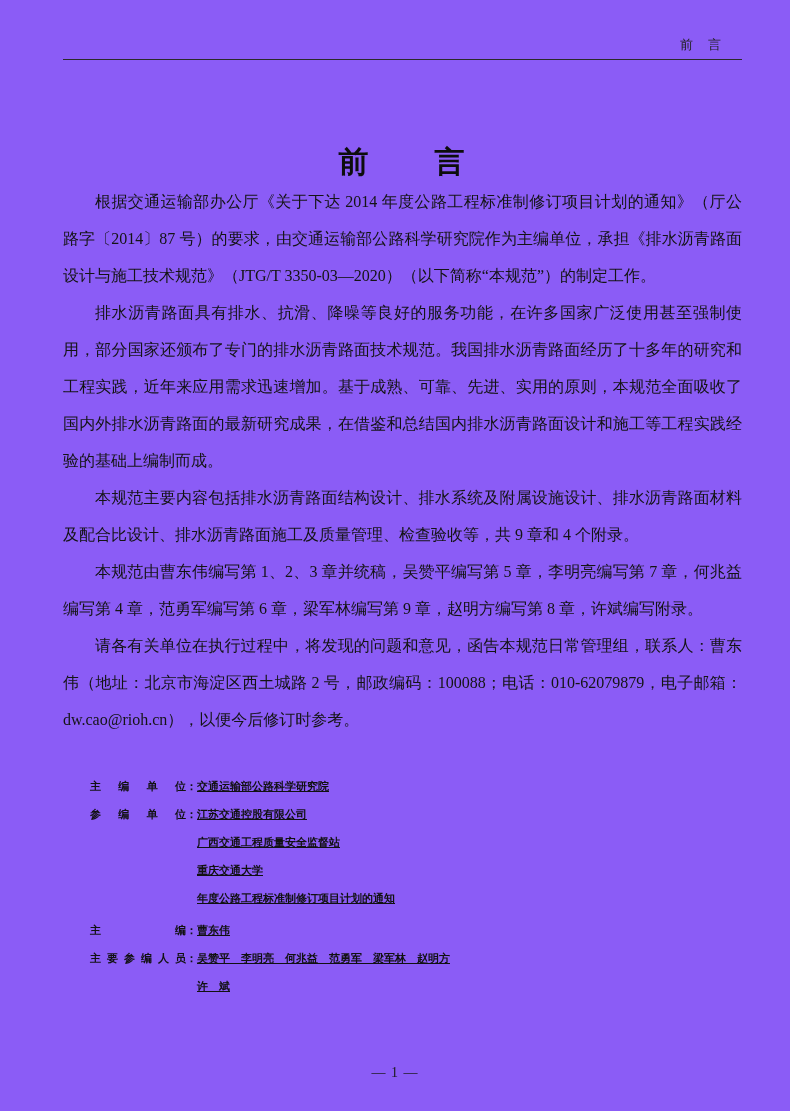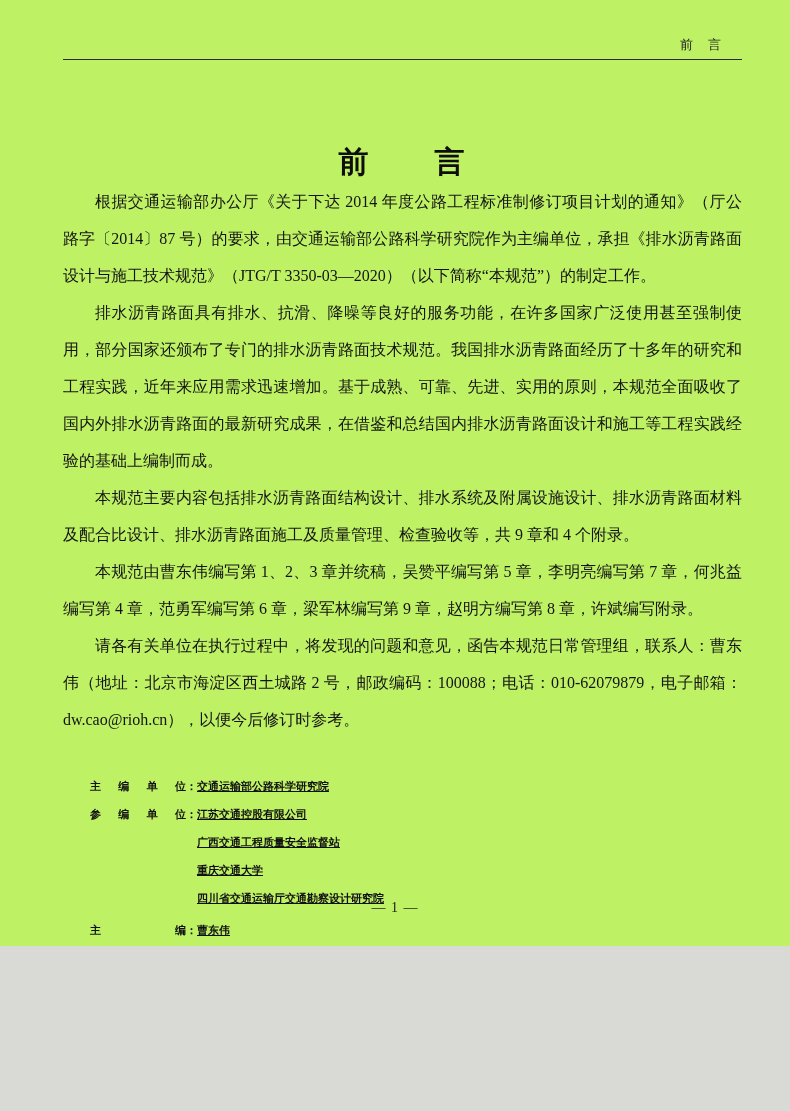--- a/index.html
+++ b/index.html
@@ -1,21 +1,21 @@
 <!DOCTYPE html>
 <html><head>
 <meta charset="utf-8">
 <style>
   * { margin: 0; padding: 0; box-sizing: border-box; }
   html, body { background: #d9d9d6; }
   .page {
     width: 790px;
-    height: 946px;
+    height: 1111px;
     margin: 0 auto;
-    background: #bef264;
+    background: #8b5cf6;
     position: relative;
     font-family: "Liberation Serif", "DejaVu Serif", serif;
     color: #141414;
     padding: 36px 48px 0 63px;
     overflow: hidden;
   }
   .running-head {
     text-align: right;
     padding-right: 20px;
     font-size: 13px;
@@ -104,21 +104,21 @@
       <span class="credit-value">交通运输部公路科学研究院</span>
     </div>
 
     <div class="credit-row">
       <span class="credit-label">参编单位</span>
         <span class="credit-colon">：</span>
       <span class="credit-value">
         <span class="block">江苏交通控股有限公司</span>
         <span class="block">广西交通工程质量安全监督站</span>
         <span class="block">重庆交通大学</span>
-        <span class="block">四川省交通运输厅交通勘察设计研究院</span>
+        <span class="block">年度公路工程标准制修订项目计划的通知</span>
       </span>
     </div>
 
     <div class="credits-group2">
       <div class="credit-row">
         <span class="credit-label">主编</span>
           <span class="credit-colon">：</span>
         <span class="credit-value">曹东伟</span>
       </div>
 

